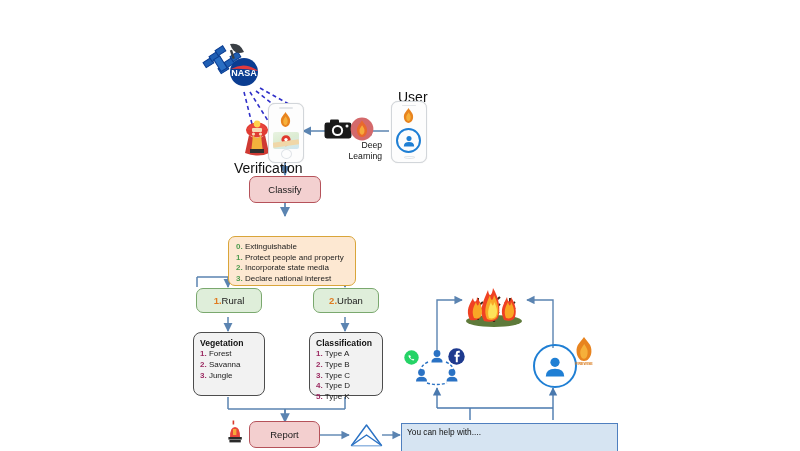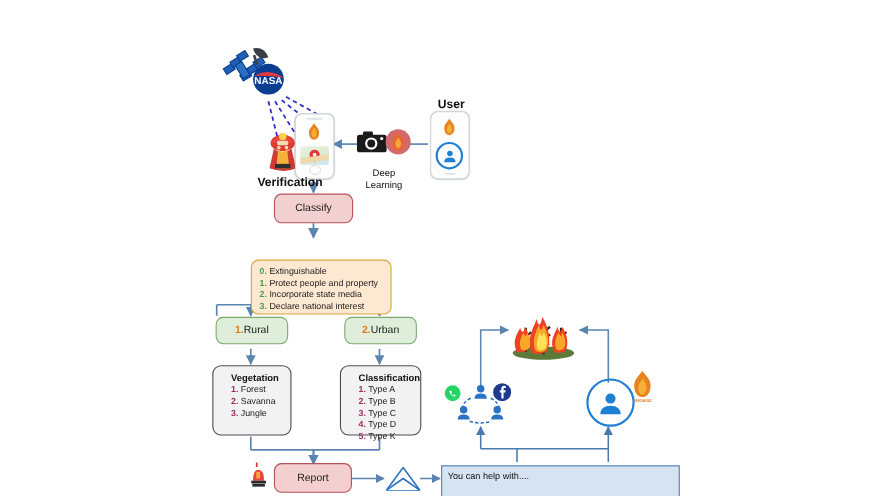--- a/index.html
+++ b/index.html
@@ -27,34 +27,34 @@
   }
   .box-priorities{
     background:#fde8d2;border:1.4px solid #d9a53a;border-radius:7px;
     display:block;padding:5px 7px 4px 7px;
   }
   .box-green{
     background:#dfeeda;border:1.3px solid #7aa86e;border-radius:7px;
   }
   .box-grey{
     background:#f2f2f2;border:1.4px solid #4d4d4d;border-radius:8px;
-    display:block;padding:5px 16px;
+    display:block;padding:5px 6px;
   }
   .box-msg{
     background:#d6e4f2;border:1.1px solid #4f7fbf;
     display:block;padding:3px 5px;font-size:8.3px;line-height:1.28;
     color:#111;
   }
 
   .li{font-size:8px;line-height:1.34;white-space:nowrap;color:#1a1a1a;}
   .li .num-green{color:#4f9c4f;font-weight:bold;}
   .li .num-purple{color:#9c2b62;font-weight:bold;}
   .hdr{font-size:8.6px;font-weight:bold;color:#111;line-height:1.3;}
 
-  .lbl{position:absolute;font-size:11px;font-weight:bold;color:#111;white-space:nowrap;text-align:center;}
+  .lbl{position:absolute;font-size:14px;font-weight:normal;color:#111;white-space:nowrap;text-align:center;}
   .lbl-plain{position:absolute;font-size:8.6px;color:#111;text-align:center;line-height:1.25;white-space:nowrap;}
 
   .tag-num-o{color:#e07b20;font-weight:bold;}
 
   
   .phone{
     position:absolute;background:#fdfdfd;border:1.4px solid #d2d6da;
     border-radius:7px;box-sizing:border-box;
     display:flex;flex-direction:column;align-items:center;
     box-shadow:0 0 1px rgba(0,0,0,.18);
@@ -190,21 +190,21 @@
     <circle cx="23" cy="8" r="1.5" fill="#efefef"></circle>
   </svg>
 </div>
 <div class="node" style="left:350px;top:117px;width:24px;height:24px;">
   <svg viewBox="0 0 24 24" width="24" height="24">
     <circle cx="12" cy="12" r="11.4" fill="#d4696b"></circle>
     <path d="M12,3.5 C15,8 17.5,9.4 17,14.2 C16.6,18 14.4,20 12,20 C9.6,20 7.4,18 7,14.2 C6.5,9.4 9,8 12,3.5 z" fill="#e9692c"></path>
     <path d="M12.1,8.2 C13.5,10.6 14.8,11.5 14.5,14.2 C14.3,16.4 13.2,17.7 12,17.7 C10.8,17.7 9.7,16.4 9.5,14.2 C9.3,11.5 10.7,10.6 12.1,8.2 z" fill="#f6a93b"></path>
   </svg>
 </div>
-<div class="lbl-plain" style="left:316px;top:152px;width:66px;">
+<div class="lbl-plain" style="left:316px;top:140px;width:66px;text-align:right;">
   <span>Deep</span><br>
   <span>Learning</span>
 </div>
 
 <div class="lbl" style="left:398px;top:89px;">User</div>
 <div class="phone" style="left:391px;top:101px;width:36px;height:62px;">
   <div class="speaker"></div>
   <div class="screen">
     <div style="margin-top:2px;">
       <svg viewBox="0 0 18 20" width="15" height="17">

